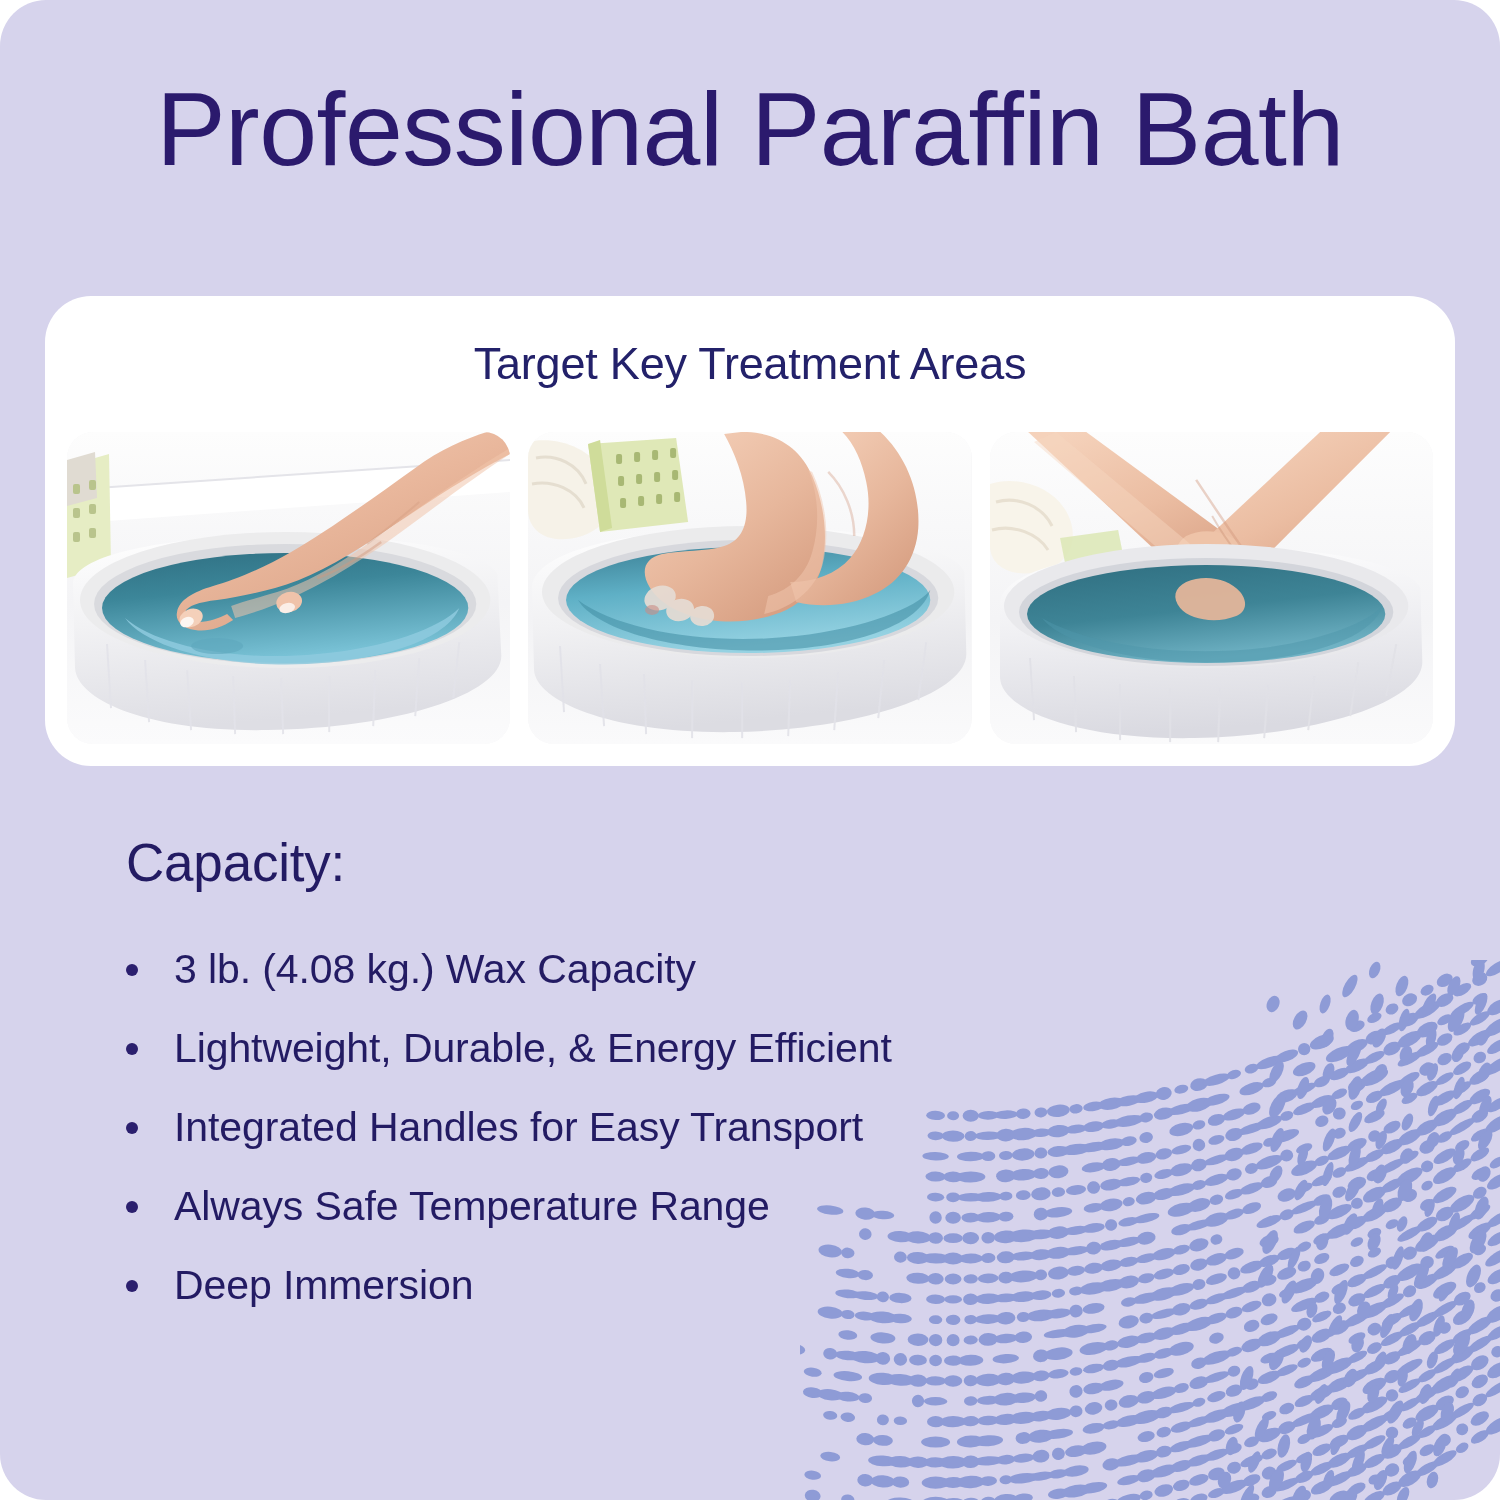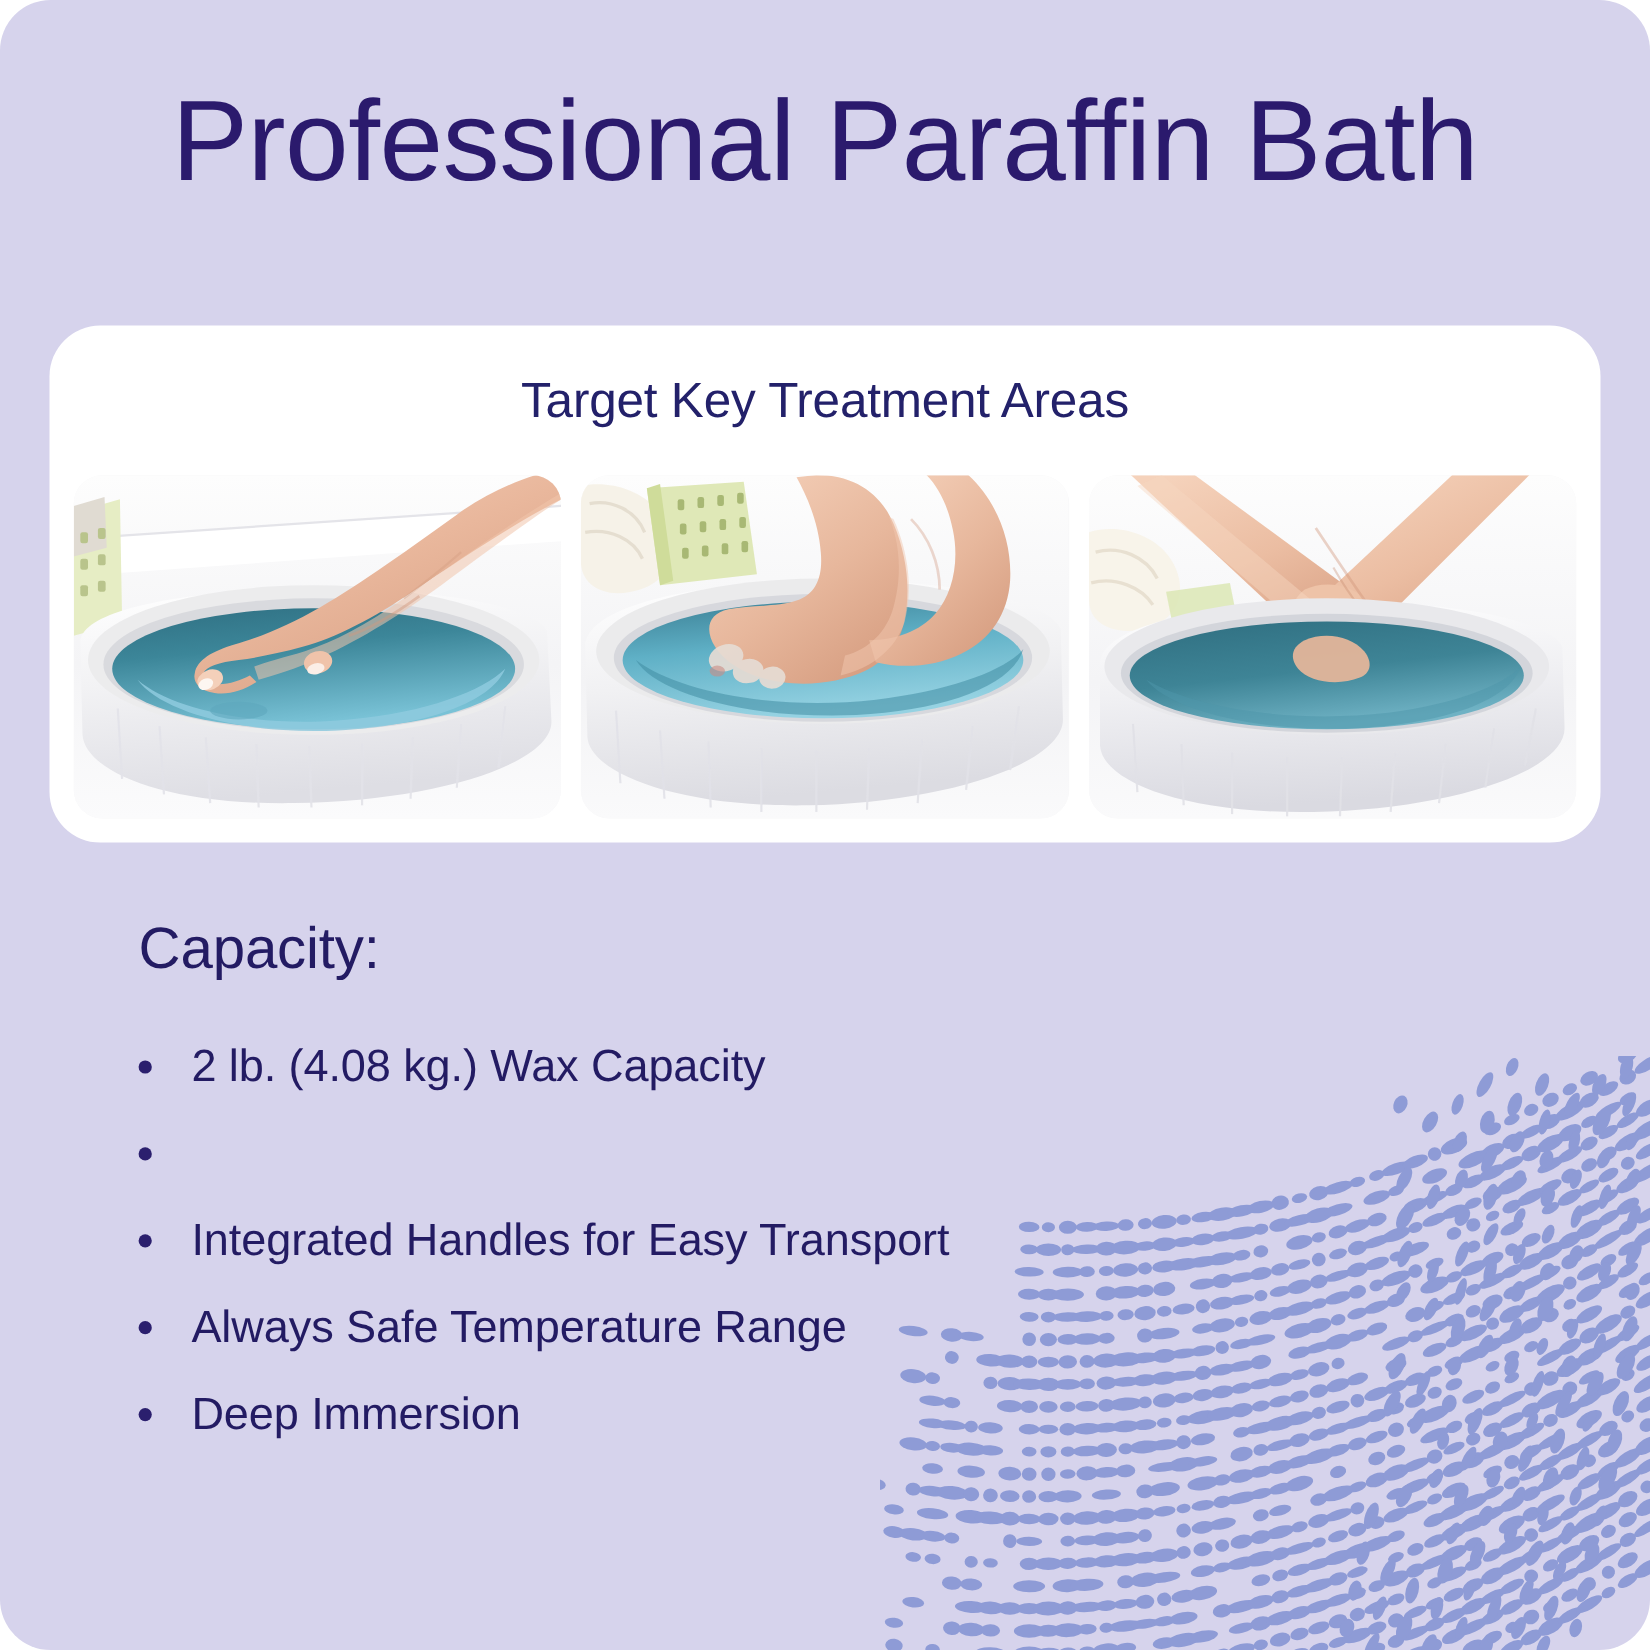--- a/index.html
+++ b/index.html
@@ -395,24 +395,25 @@
         </div>
 
       </div>
     </div>
 
     <div class="features-heading">Capacity:</div>
 
     <ul class="feature-list">
       <li class="feature-item">
         <span class="feature-bullet"></span>
-        <span>2 lb. (4.08 kg.) Wax Capacity</span>
+        <span>3 lb. (4.08 kg.) Wax Capacity</span>
       </li>
       <li class="feature-item">
         <span class="feature-bullet"></span>
+        <span>Lightweight, Durable, &amp; Energy Efficient</span>
       </li>
       <li class="feature-item">
         <span class="feature-bullet"></span>
         <span>Integrated Handles for Easy Transport</span>
       </li>
       <li class="feature-item">
         <span class="feature-bullet"></span>
         <span>Always Safe Temperature Range</span>
       </li>
       <li class="feature-item">

